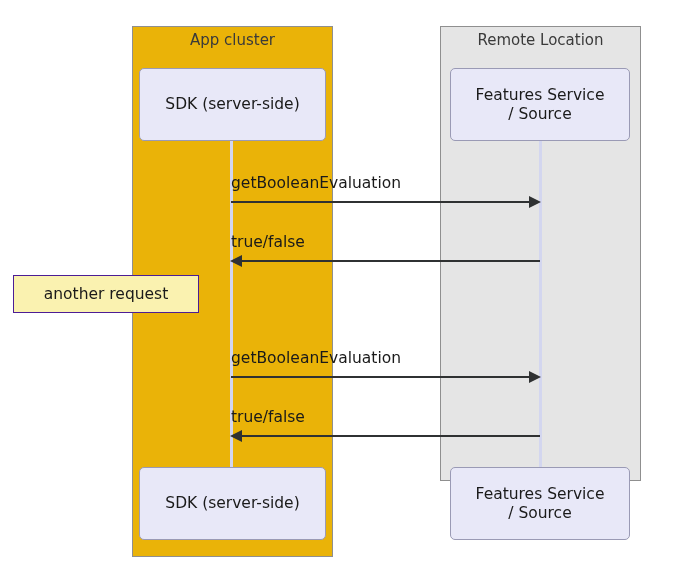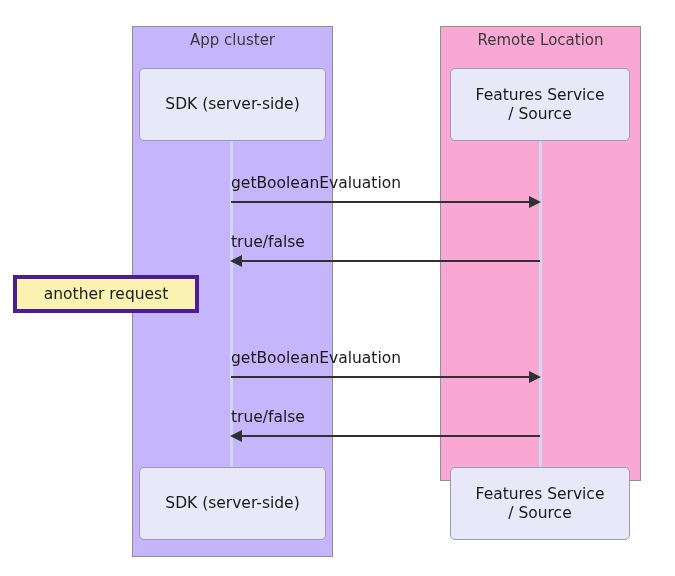--- a/index.html
+++ b/index.html
@@ -89,39 +89,39 @@
     color: #1a1a1a;
     line-height: 19px;
     white-space: nowrap;
   }
 
   
   .note {
     position: absolute;
     box-sizing: border-box;
     background: #faf2b0;
-    border: 4px solid #4c1d95;
+    border: 1px solid #4c1d95;
     display: flex;
     align-items: center;
     justify-content: center;
     font-size: 15.5px;
     color: #1a1a1a;
     white-space: nowrap;
   }
 </style>
 </head>
 <body>
 
 <div id="canvas">
 
-  <div class="group" style="left:132px; top:26px; width:201px; height:531px; background:#c4b5fd;">
+  <div class="group" style="left:132px; top:26px; width:201px; height:531px; background:#eab308;">
     <div class="group-title">App cluster</div>
   </div>
 
-  <div class="group" style="left:440px; top:26px; width:201px; height:455px; background:#f9a8d4;">
+  <div class="group" style="left:440px; top:26px; width:201px; height:455px; background:#e5e5e5;">
     <div class="group-title">Remote Location</div>
   </div>
 
   <div class="lifeline" style="left:230px; top:140px; height:330px;"></div>
   <div class="lifeline" style="left:539px; top:140px; height:330px;"></div>
 
   <div class="actor" style="left:139px; top:68px; width:187px; height:73px;">
     <span>SDK (server-side)</span>
   </div>
 

